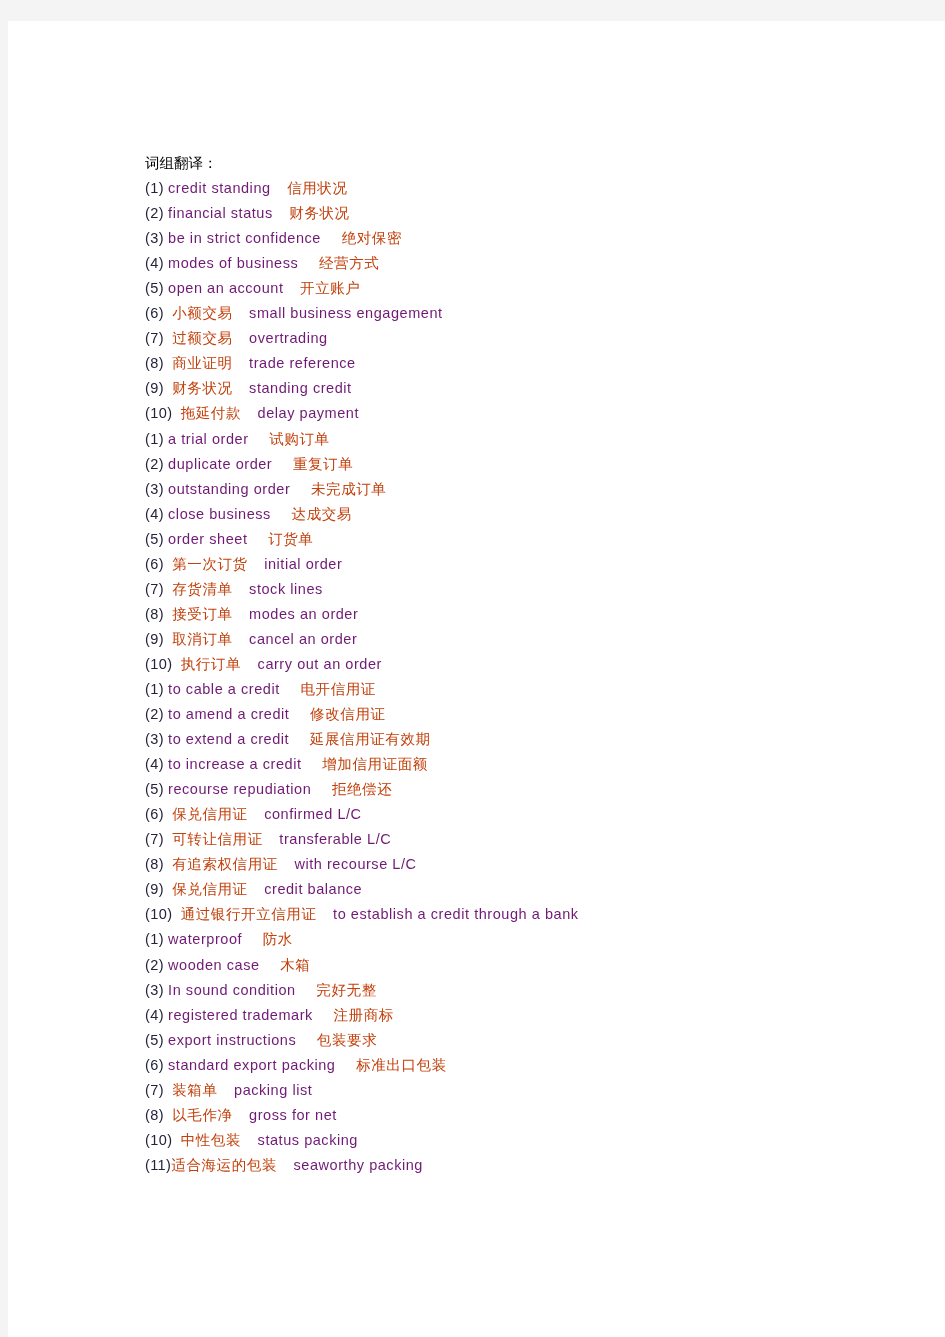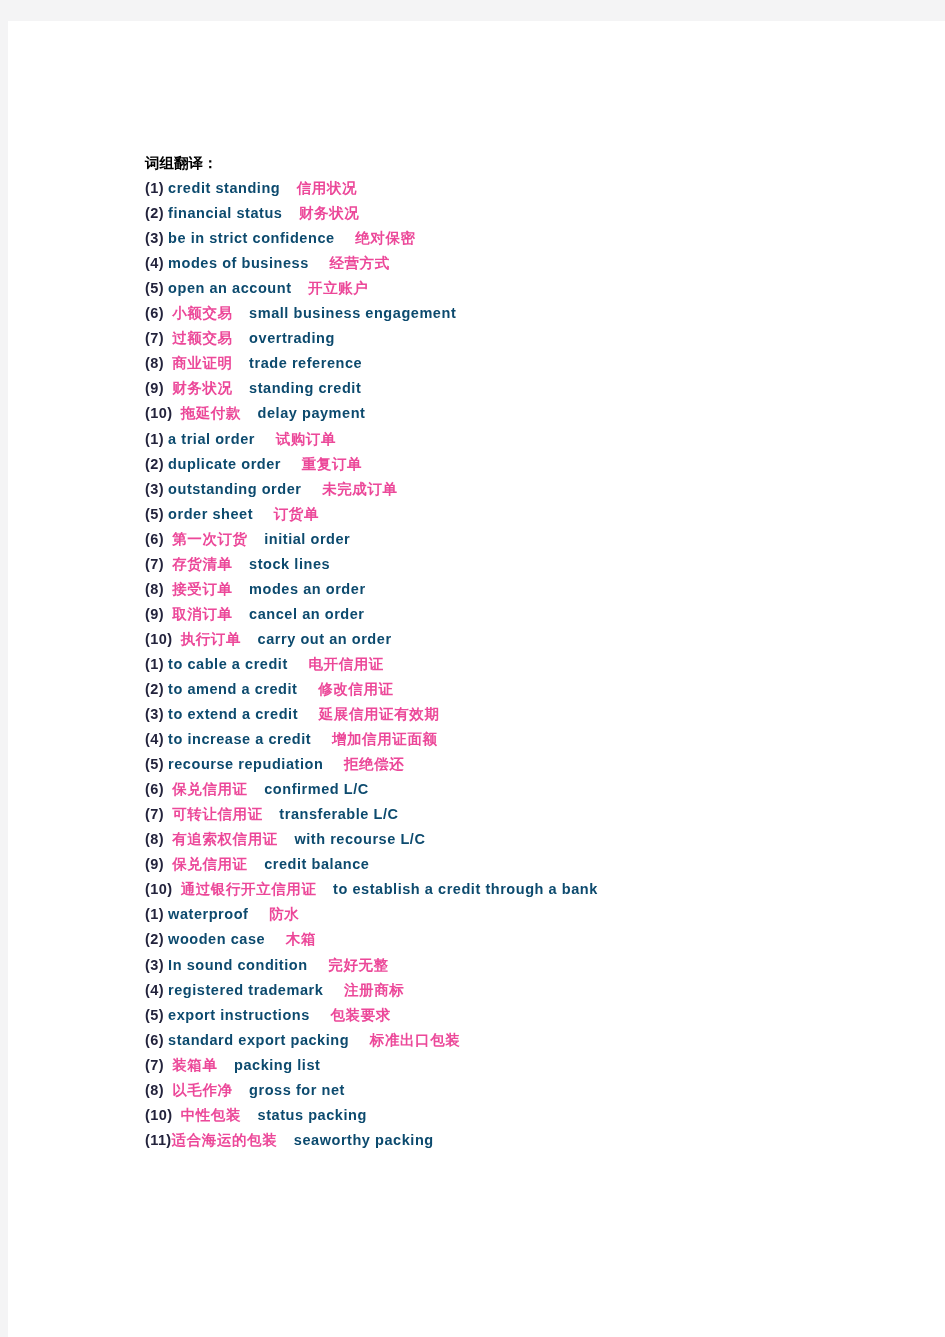--- a/index.html
+++ b/index.html
@@ -14,21 +14,20 @@
     font-family: "Liberation Sans", "DejaVu Sans", sans-serif;
   }
   #page {
     position: absolute;
     left: 8px;
     top: 21px;
     width: 937px;
     height: 1316px;
     background: #ffffff;
     box-sizing: border-box;
-    font-weight: bold;
   }
   #doc-body {
     position: absolute;
     left: 137px;
     top: 130px;
     width: 760px;
   }
   .doc-line {
     font-size: 14.5px;
     line-height: 25.05px;
@@ -40,25 +39,25 @@
     font-size: 14.5px;
     line-height: 25.05px;
     color: #000000;
     white-space: pre;
   }
   .num {
     color: #23233c;
     letter-spacing: 0.4px;
   }
   .en {
-    color: #0c4a6e;
+    color: #701a75;
     letter-spacing: 0.55px;
   }
   .zh {
-    color: #ec4899;
+    color: #c2410c;
     font-family: "DejaVu Sans", "Liberation Sans", sans-serif;
     font-size: 14.5px;
     letter-spacing: 0.6px;
   }
 </style>
 </head>
 <body>
 
 <div id="page">
   <div id="doc-body">
@@ -70,20 +69,21 @@
         <div class="doc-line"><span class="num">(4)</span><span> </span><span class="en">modes of business</span><span>     </span><span class="zh">经营方式</span></div>
         <div class="doc-line"><span class="num">(5)</span><span> </span><span class="en">open an account</span><span>    </span><span class="zh">开立账户</span></div>
         <div class="doc-line"><span class="num">(6)</span><span>  </span><span class="zh">小额交易</span><span>    </span><span class="en">small business engagement</span></div>
         <div class="doc-line"><span class="num">(7)</span><span>  </span><span class="zh">过额交易</span><span>    </span><span class="en">overtrading</span></div>
         <div class="doc-line"><span class="num">(8)</span><span>  </span><span class="zh">商业证明</span><span>    </span><span class="en">trade reference</span></div>
         <div class="doc-line"><span class="num">(9)</span><span>  </span><span class="zh">财务状况</span><span>    </span><span class="en">standing credit</span></div>
         <div class="doc-line"><span class="num">(10)</span><span>  </span><span class="zh">拖延付款</span><span>    </span><span class="en">delay payment</span></div>
         <div class="doc-line"><span class="num">(1)</span><span> </span><span class="en">a trial order</span><span>     </span><span class="zh">试购订单</span></div>
         <div class="doc-line"><span class="num">(2)</span><span> </span><span class="en">duplicate order</span><span>     </span><span class="zh">重复订单</span></div>
         <div class="doc-line"><span class="num">(3)</span><span> </span><span class="en">outstanding order</span><span>     </span><span class="zh">未完成订单</span></div>
+        <div class="doc-line"><span class="num">(4)</span><span> </span><span class="en">close business</span><span>     </span><span class="zh">达成交易</span></div>
         <div class="doc-line"><span class="num">(5)</span><span> </span><span class="en">order sheet</span><span>     </span><span class="zh">订货单</span></div>
         <div class="doc-line"><span class="num">(6)</span><span>  </span><span class="zh">第一次订货</span><span>    </span><span class="en">initial order</span></div>
         <div class="doc-line"><span class="num">(7)</span><span>  </span><span class="zh">存货清单</span><span>    </span><span class="en">stock lines</span></div>
         <div class="doc-line"><span class="num">(8)</span><span>  </span><span class="zh">接受订单</span><span>    </span><span class="en">modes an order</span></div>
         <div class="doc-line"><span class="num">(9)</span><span>  </span><span class="zh">取消订单</span><span>    </span><span class="en">cancel an order</span></div>
         <div class="doc-line"><span class="num">(10)</span><span>  </span><span class="zh">执行订单</span><span>    </span><span class="en">carry out an order</span></div>
         <div class="doc-line"><span class="num">(1)</span><span> </span><span class="en">to cable a credit</span><span>     </span><span class="zh">电开信用证</span></div>
         <div class="doc-line"><span class="num">(2)</span><span> </span><span class="en">to amend a credit</span><span>     </span><span class="zh">修改信用证</span></div>
         <div class="doc-line"><span class="num">(3)</span><span> </span><span class="en">to extend a credit</span><span>     </span><span class="zh">延展信用证有效期</span></div>
         <div class="doc-line"><span class="num">(4)</span><span> </span><span class="en">to increase a credit</span><span>     </span><span class="zh">增加信用证面额</span></div>

